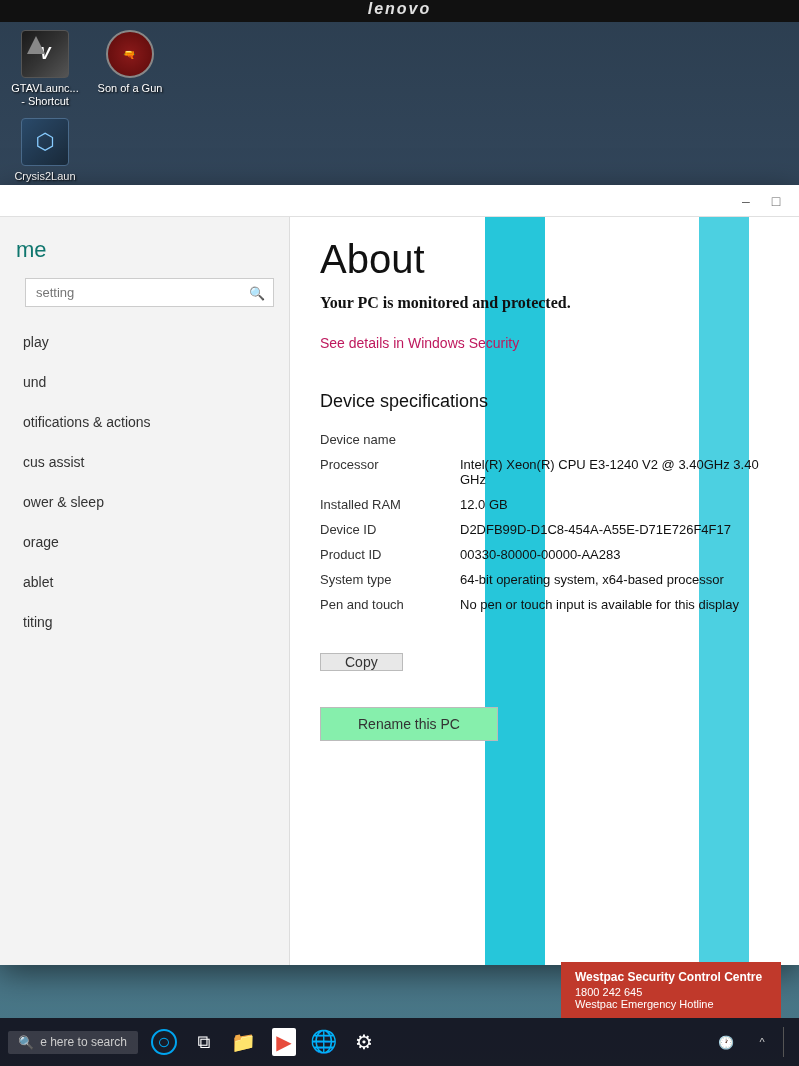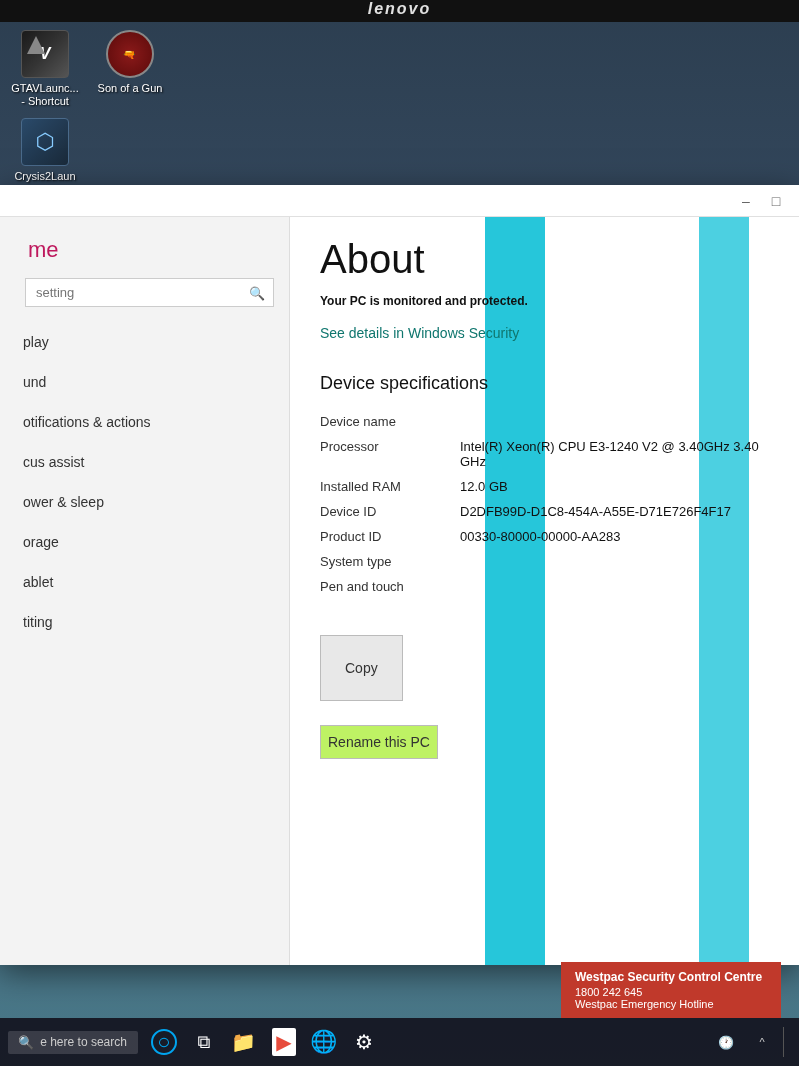--- a/index.html
+++ b/index.html
@@ -155,24 +155,24 @@
     .sidebar {
       width: 290px;
       min-width: 290px;
       background: #f3f3f3;
       padding: 10px 0;
       border-right: 1px solid #ddd;
       overflow-y: auto;
     }
 
     .sidebar-title {
-      padding: 10px 28px 15px;
+      padding: 10px 16px 15px;
       font-size: 22px;
       font-weight: 300;
-      color: #be185d;
+      color: #0f766e;
     }
 
     .search-box {
       margin: 0 15px 15px;
       position: relative;
       padding-left: 10px;
     }
 
     .search-input {
       width: 100%;
@@ -238,32 +238,33 @@
     }
 
     .about-title {
       font-size: 40px;
       font-weight: 300;
       color: #111;
       margin-bottom: 12px;
     }
 
     .protection-text {
-      font-size: 12px;
+      font-size: 16px;
       font-weight: 600;
       color: #111;
-      margin-bottom: 16px;
+      margin-bottom: 22px;
+      font-family: Liberation Serif, serif;
     }
 
     .windows-security-link {
-      color: #0f766e;
+      color: #be185d;
       font-size: 14px;
       text-decoration: none;
       cursor: pointer;
-      margin-bottom: 12px;
+      margin-bottom: 20px;
       display: inline-block;
     }
 
     .section-title {
       font-size: 18px;
       font-weight: 400;
       color: #111;
       margin: 20px 0 15px;
     }
 
@@ -285,33 +286,33 @@
     }
 
     .spec-value {
       flex: 1;
       font-size: 13px;
       color: #111;
     }
 
     .btn-copy {
       margin-top: 18px;
-      padding: 24px 24px;
+      padding: 0 24px;
       background: #e8e8e8;
       border: 1px solid #bbb;
       font-size: 14px;
       cursor: pointer;
       color: #333;
       display: inline-block;
     }
 
     .btn-rename {
-      margin-top: 12px;
-      padding: 8px 7px;
-      background: #bef264;
+      margin-top: 24px;
+      padding: 8px 37px;
+      background: #86efac;
       border: 1px solid #bbb;
       font-size: 14px;
       cursor: pointer;
       color: #333;
       display: inline-block;
     }
 
     
     .taskbar {
       position: absolute;
@@ -478,23 +479,25 @@
             <div class="spec-row">
               <span class="spec-label">Device ID</span>
               <span class="spec-value">D2DFB99D-D1C8-454A-A55E-D71E726F4F17</span>
             </div>
             <div class="spec-row">
               <span class="spec-label">Product ID</span>
               <span class="spec-value">00330-80000-00000-AA283</span>
             </div>
             <div class="spec-row">
               <span class="spec-label">System type</span>
+              <span class="spec-value">64-bit operating system, x64-based processor</span>
             </div>
             <div class="spec-row">
               <span class="spec-label">Pen and touch</span>
+              <span class="spec-value">No pen or touch input is available for this display</span>
             </div>
           </div>
 
           <div style="margin-top: 18px;">
             <button class="btn-copy">Copy</button>
           </div>
           <div style="margin-top: 12px;">
             <button class="btn-rename">Rename this PC</button>
           </div>
         </div>

